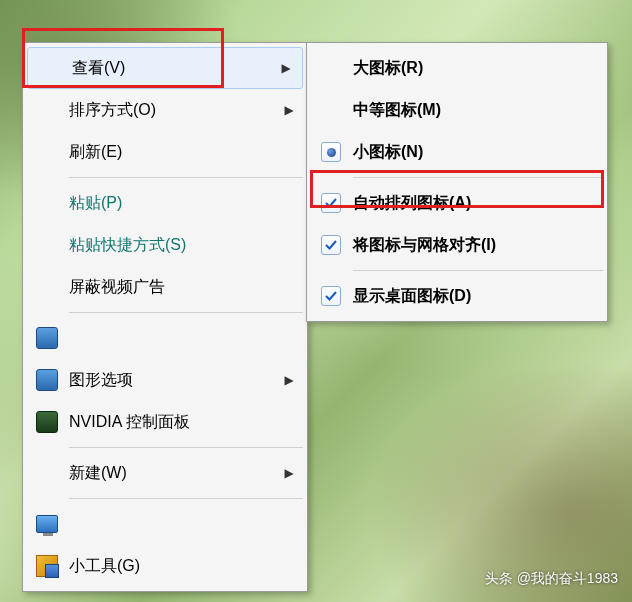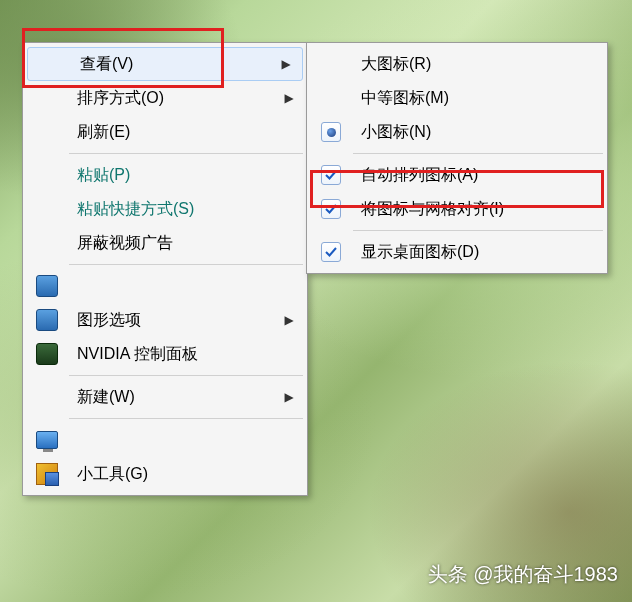--- a/index.html
+++ b/index.html
@@ -31,28 +31,28 @@
   }
   .menu-primary {
     left: 22px;
     top: 42px;
     width: 286px;
   }
   .menu-sub {
     left: 306px;
     top: 42px;
     width: 302px;
+    font-weight: bold;
   }
   .menu-item {
     display: flex;
     align-items: center;
-    height: 34px;
+    height: 42px;
     padding: 0 6px 0 0;
     position: relative;
-    gap: 8px;
   }
   .menu-item.hover {
     background: #e8f0fb;
     border: 1px solid #aacdf4;
     border-radius: 3px;
     margin: 0 2px;
   }
   .icon-col {
     width: 44px;
     display: flex;
@@ -128,21 +128,21 @@
   .ic-personalize {
     width:22px; height:22px;
     background: linear-gradient(135deg,#4a80d0 50%,#d04060 50%);
     border:1px solid #666;
   }
   .watermark {
     position: absolute;
     bottom: 14px;
     right: 14px;
     color: #fff;
-    font-size: 20px;
+    font-size: 14px;
     text-shadow: 0 0 3px rgba(0,0,0,0.7);
     z-index: 60;
     text-align: right;
   }
 </style>
 </head>
 <body>
 
 <div class="bg-overlay"></div>
 

